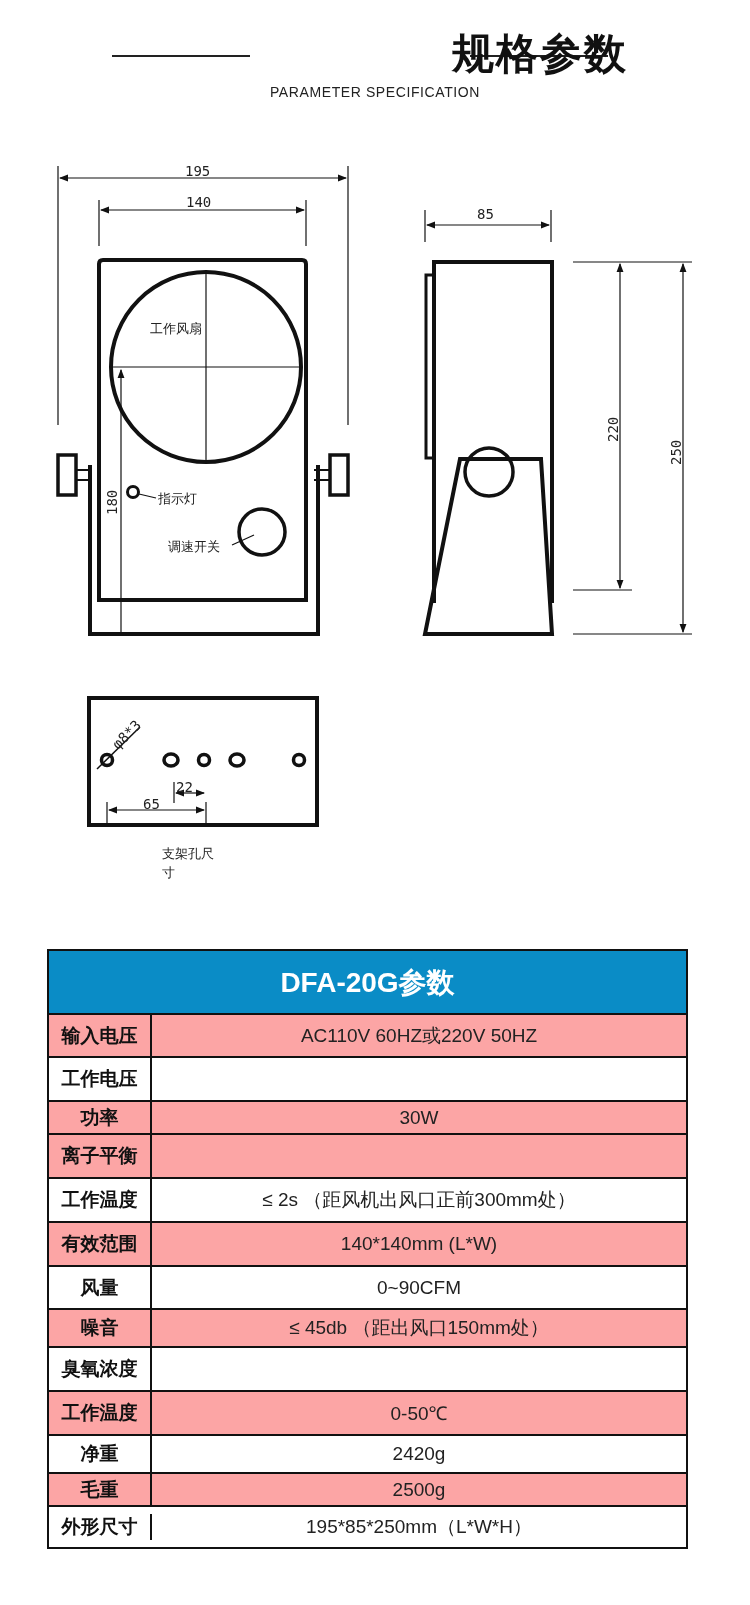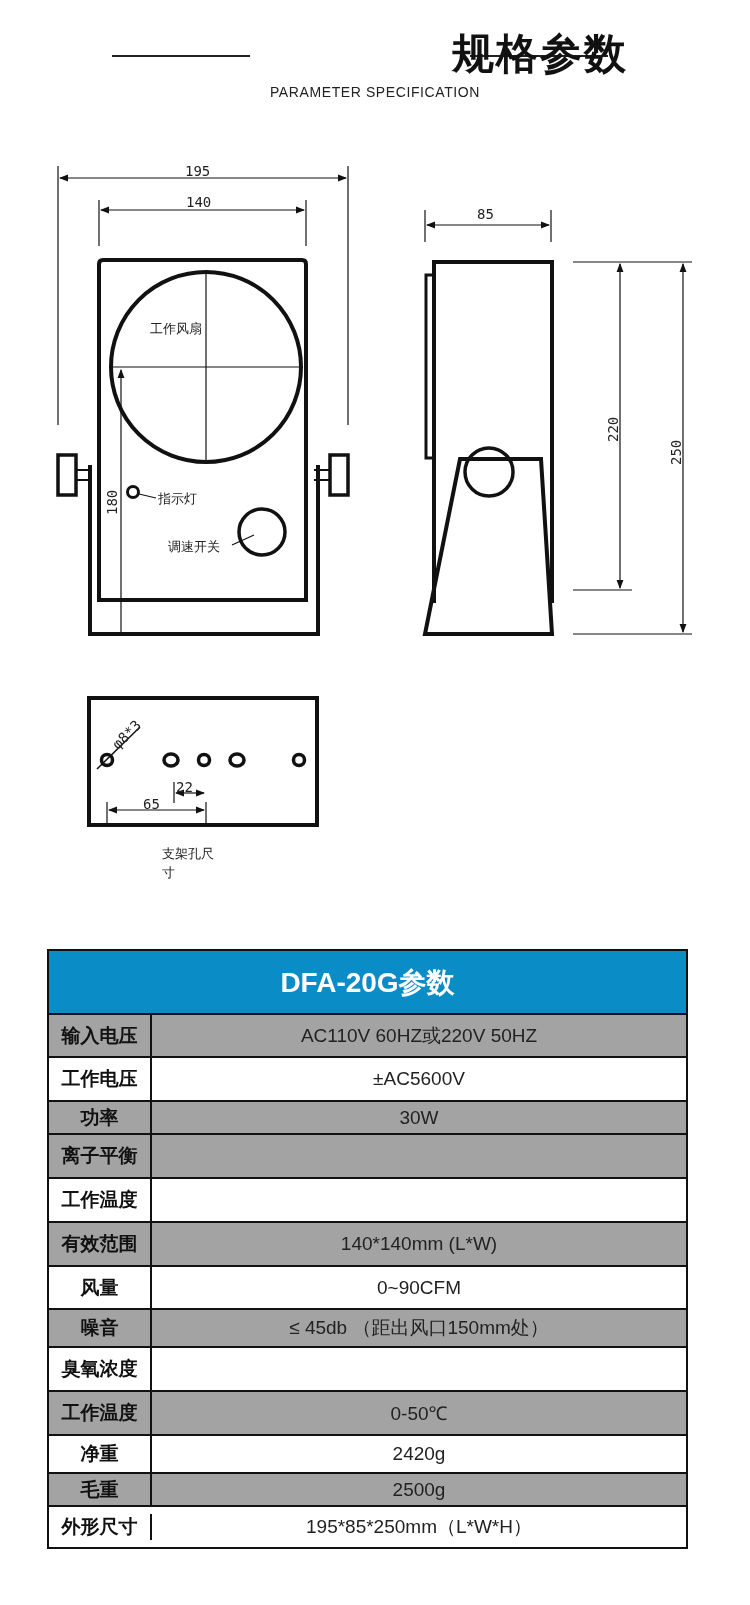--- a/index.html
+++ b/index.html
@@ -20,21 +20,21 @@
   .cad-text { font-family: "DejaVu Sans Mono", monospace; font-size: 14px; fill: #222; }
   .cad-label { font-family: "DejaVu Sans", sans-serif; font-size: 13px; fill: #222; }
 
   .spec-table { position: absolute; left: 47px; top: 949px; width: 641px;
     border: 2px solid #111; border-collapse: collapse; }
   .spec-header { height: 64px; background: #0a8cc6; color: #fff; text-align: center;
     font-family: "Liberation Sans", sans-serif; font-weight: bold; font-size: 28px;
     line-height: 64px; border-bottom: 2px solid #111; }
   .spec-row { display: flex; border-bottom: 2px solid #111; }
   .spec-row:last-child { border-bottom: none; align-items: center; }
-  .spec-row.shade { background: #a3a3a3; }
+  .spec-row.shade { background: #fca5a5; }
   .spec-label { width: 103px; border-right: 2px solid #111; display: flex; align-items: center;
     justify-content: center; font-weight: bold; font-size: 19px; color: #111; }
   .spec-value { flex: 1; display: flex; align-items: center; justify-content: center;
     font-family: "Liberation Sans", sans-serif; font-size: 19px; color: #222; white-space: pre; border-radius: 20px; }
 </style>
 </head>
 <body>
 
 <div class="title-wrap">
   <div class="title-line left"></div>
@@ -142,31 +142,31 @@
 
 <div class="spec-table">
   <div class="spec-header">DFA-20G参数</div>
 
   <div class="spec-row shade" style="height:43px">
     <div class="spec-label">输入电压</div>
     <div class="spec-value">AC110V 60HZ或220V 50HZ</div>
   </div>
   <div class="spec-row" style="height:44px">
     <div class="spec-label">工作电压</div>
-    <div class="spec-value">±AC5600V</div>
   </div>
   <div class="spec-row shade" style="height:33px">
     <div class="spec-label">功率</div>
     <div class="spec-value">30W</div>
   </div>
   <div class="spec-row shade" style="height:44px">
     <div class="spec-label">离子平衡</div>
   </div>
   <div class="spec-row" style="height:44px">
     <div class="spec-label">工作温度</div>
+    <div class="spec-value">≤ 2s （距风机出风口正前300mm处）</div>
   </div>
   <div class="spec-row shade" style="height:44px">
     <div class="spec-label">有效范围</div>
     <div class="spec-value">140*140mm (L*W)</div>
   </div>
   <div class="spec-row" style="height:43px">
     <div class="spec-label">风量</div>
     <div class="spec-value">0~90CFM</div>
   </div>
   <div class="spec-row shade" style="height:38px">

